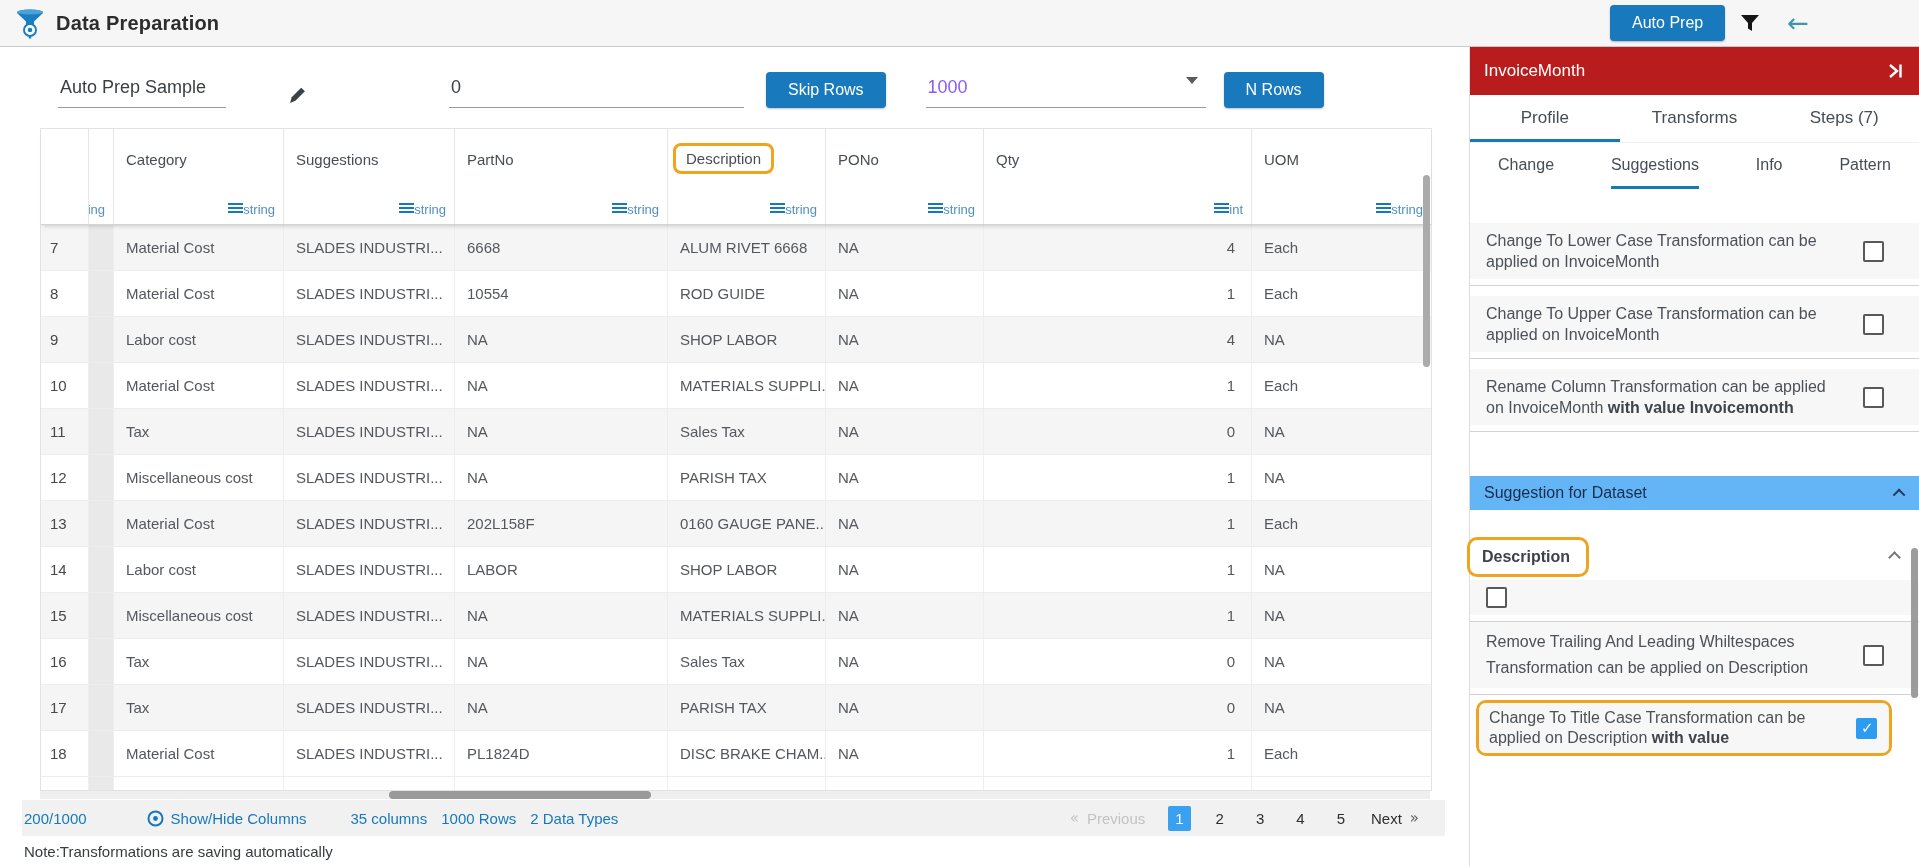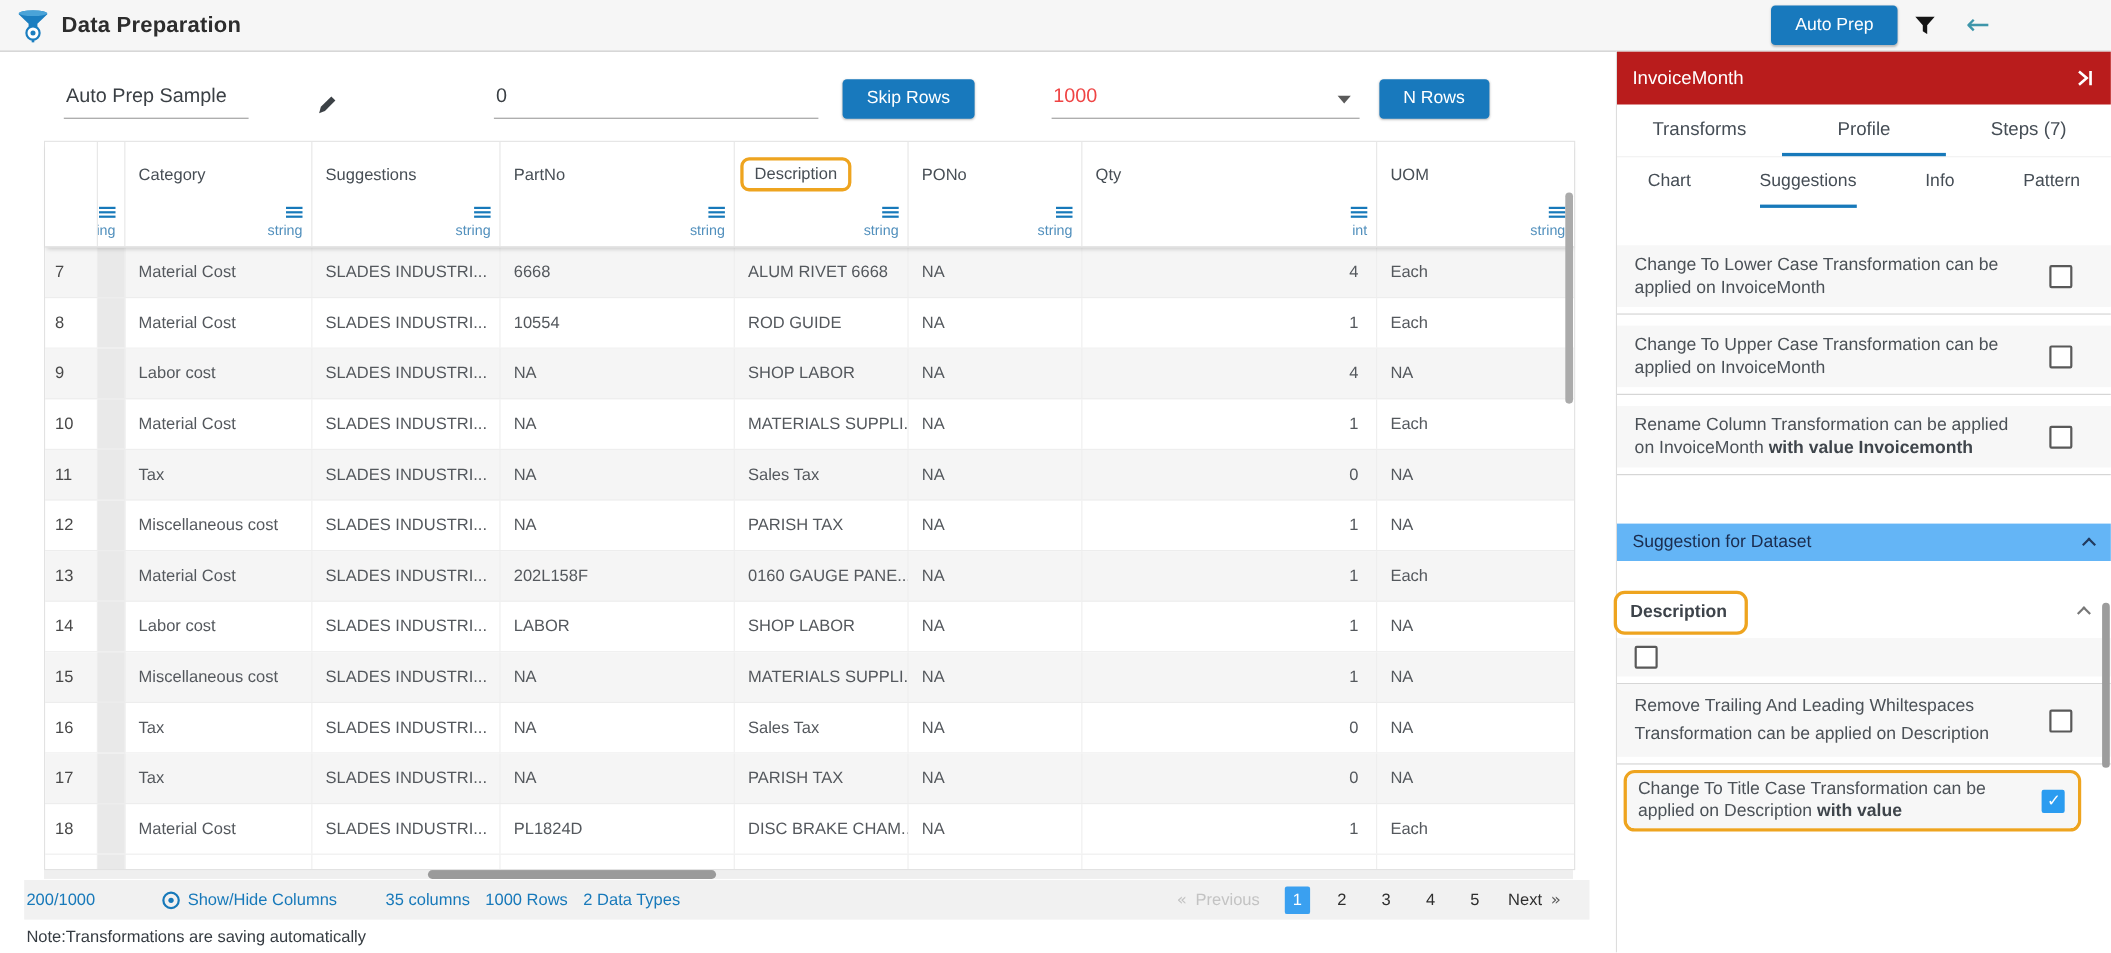--- a/index.html
+++ b/index.html
@@ -24,36 +24,36 @@
   .main-content { width:1469px; position:relative; }
 
   
   .controls { margin:21px 0 0 58px; height:40px; display:flex; align-items:flex-end; }
   .u-input { border:none; border-bottom:1px solid #9b9b9b; background:transparent;
              font-family:inherit; font-size:18px; color:#3a3f44; padding:0 0 9px 2px; outline:none; }
   .inp-sample { width:168px; }
   .pencil { margin-left:62px; margin-bottom:4px; }
   .inp-skip { margin-left:142px; width:295px; }
   .btn-skip { margin-left:22px; }
-  .sel-n { margin-left:70px; width:280px; border-bottom:1px solid #9b9b9b;
-           font-size:18px; color:#ef4444; padding:0 8px 9px 2px; display:flex; align-items:flex-end; }
+  .sel-n { margin-left:40px; width:280px; border-bottom:1px solid #9b9b9b;
+           font-size:18px; color:#8b5cf6; padding:0 8px 9px 2px; display:flex; }
   .sel-n .val { flex:1; }
   .caret { width:0; height:0; border-left:6px solid transparent; border-right:6px solid transparent;
            border-top:7px solid #5a5a5a; margin-bottom:4px; }
   .btn-n { margin-left:18px; }
 
   
   .tablebox { margin:20px 0 0 40px; width:1392px; border:1px solid #e2e2e2; position:relative; }
   .tgrid { display:grid; grid-template-columns:48px 25px 170px 171px 213px 158px 158px 268px 179px; }
   .thead { height:96px; border-bottom:1px solid #d4d4d4; position:relative; z-index:2;
            box-shadow:0 3px 4px -2px rgba(0,0,0,.18); background:#fff; }
   .thead > div { position:relative; border-right:1px solid #e6e6e6; overflow:hidden; }
   .thead > div:last-child { border-right:none; }
   .col-name { font-size:15px; color:#474e55; padding:22px 0 0 12px; white-space:nowrap; }
-  .col-meta { position:absolute; right:8px; bottom:7px; display:flex; flex-direction:column; align-items:flex-end; }
+  .col-meta { position:absolute; right:8px; bottom:7px; display:flex; flex-direction:row; align-items:flex-end; }
   .menu-icon { width:15px; height:2px; background:#1779ba; box-shadow:0 4px 0 #1779ba, 0 8px 0 #1779ba;
                margin-bottom:12px; cursor:pointer; }
   .col-type { font-size:13px; color:#5290bd; }
   .hl-box { position:absolute; left:5px; top:14px; height:31px; display:flex; align-items:center;
             padding:0 10px; border:3px solid #eea41f; border-radius:8px; }
   .hl-box .col-name { padding:0; }
   .tbody .trow { display:grid; grid-template-columns:48px 25px 170px 171px 213px 158px 158px 268px 179px;
                  height:46px; border-bottom:1px solid #ededed; }
   .trow > div { font-size:15px; color:#54585d; line-height:45px; white-space:nowrap;
                 overflow:hidden; padding-left:12px; border-right:1px solid #eeeeee; }
@@ -410,26 +410,26 @@
 
   <div class="panel">
     <div class="panel-header">
       <span>InvoiceMonth</span>
       <svg class="collapse-ic" width="20" height="16" viewBox="0 0 20 16">
         <polyline points="5,2 12,8 5,14" fill="none" stroke="#fff" stroke-width="2.4"></polyline>
         <line x1="15.5" y1="1.5" x2="15.5" y2="14.5" stroke="#fff" stroke-width="2.4"></line>
       </svg>
     </div>
     <div class="tabs">
+      <div class="tab active">Profile</div>
       <div class="tab">Transforms</div>
-      <div class="tab active">Profile</div>
       <div class="tab">Steps (7)</div>
     </div>
     <div class="subtabs">
-      <div class="subtab">Chart</div>
+      <div class="subtab">Change</div>
       <div class="subtab active">Suggestions</div>
       <div class="subtab">Info</div>
       <div class="subtab">Pattern</div>
     </div>
 
     <div class="panel-content">
       <div class="sugg">
         <div class="sugg-text"><span>Change To Lower Case Transformation can be applied on InvoiceMonth</span> <b></b></div>
         <div class="cbx"></div>
       </div>

